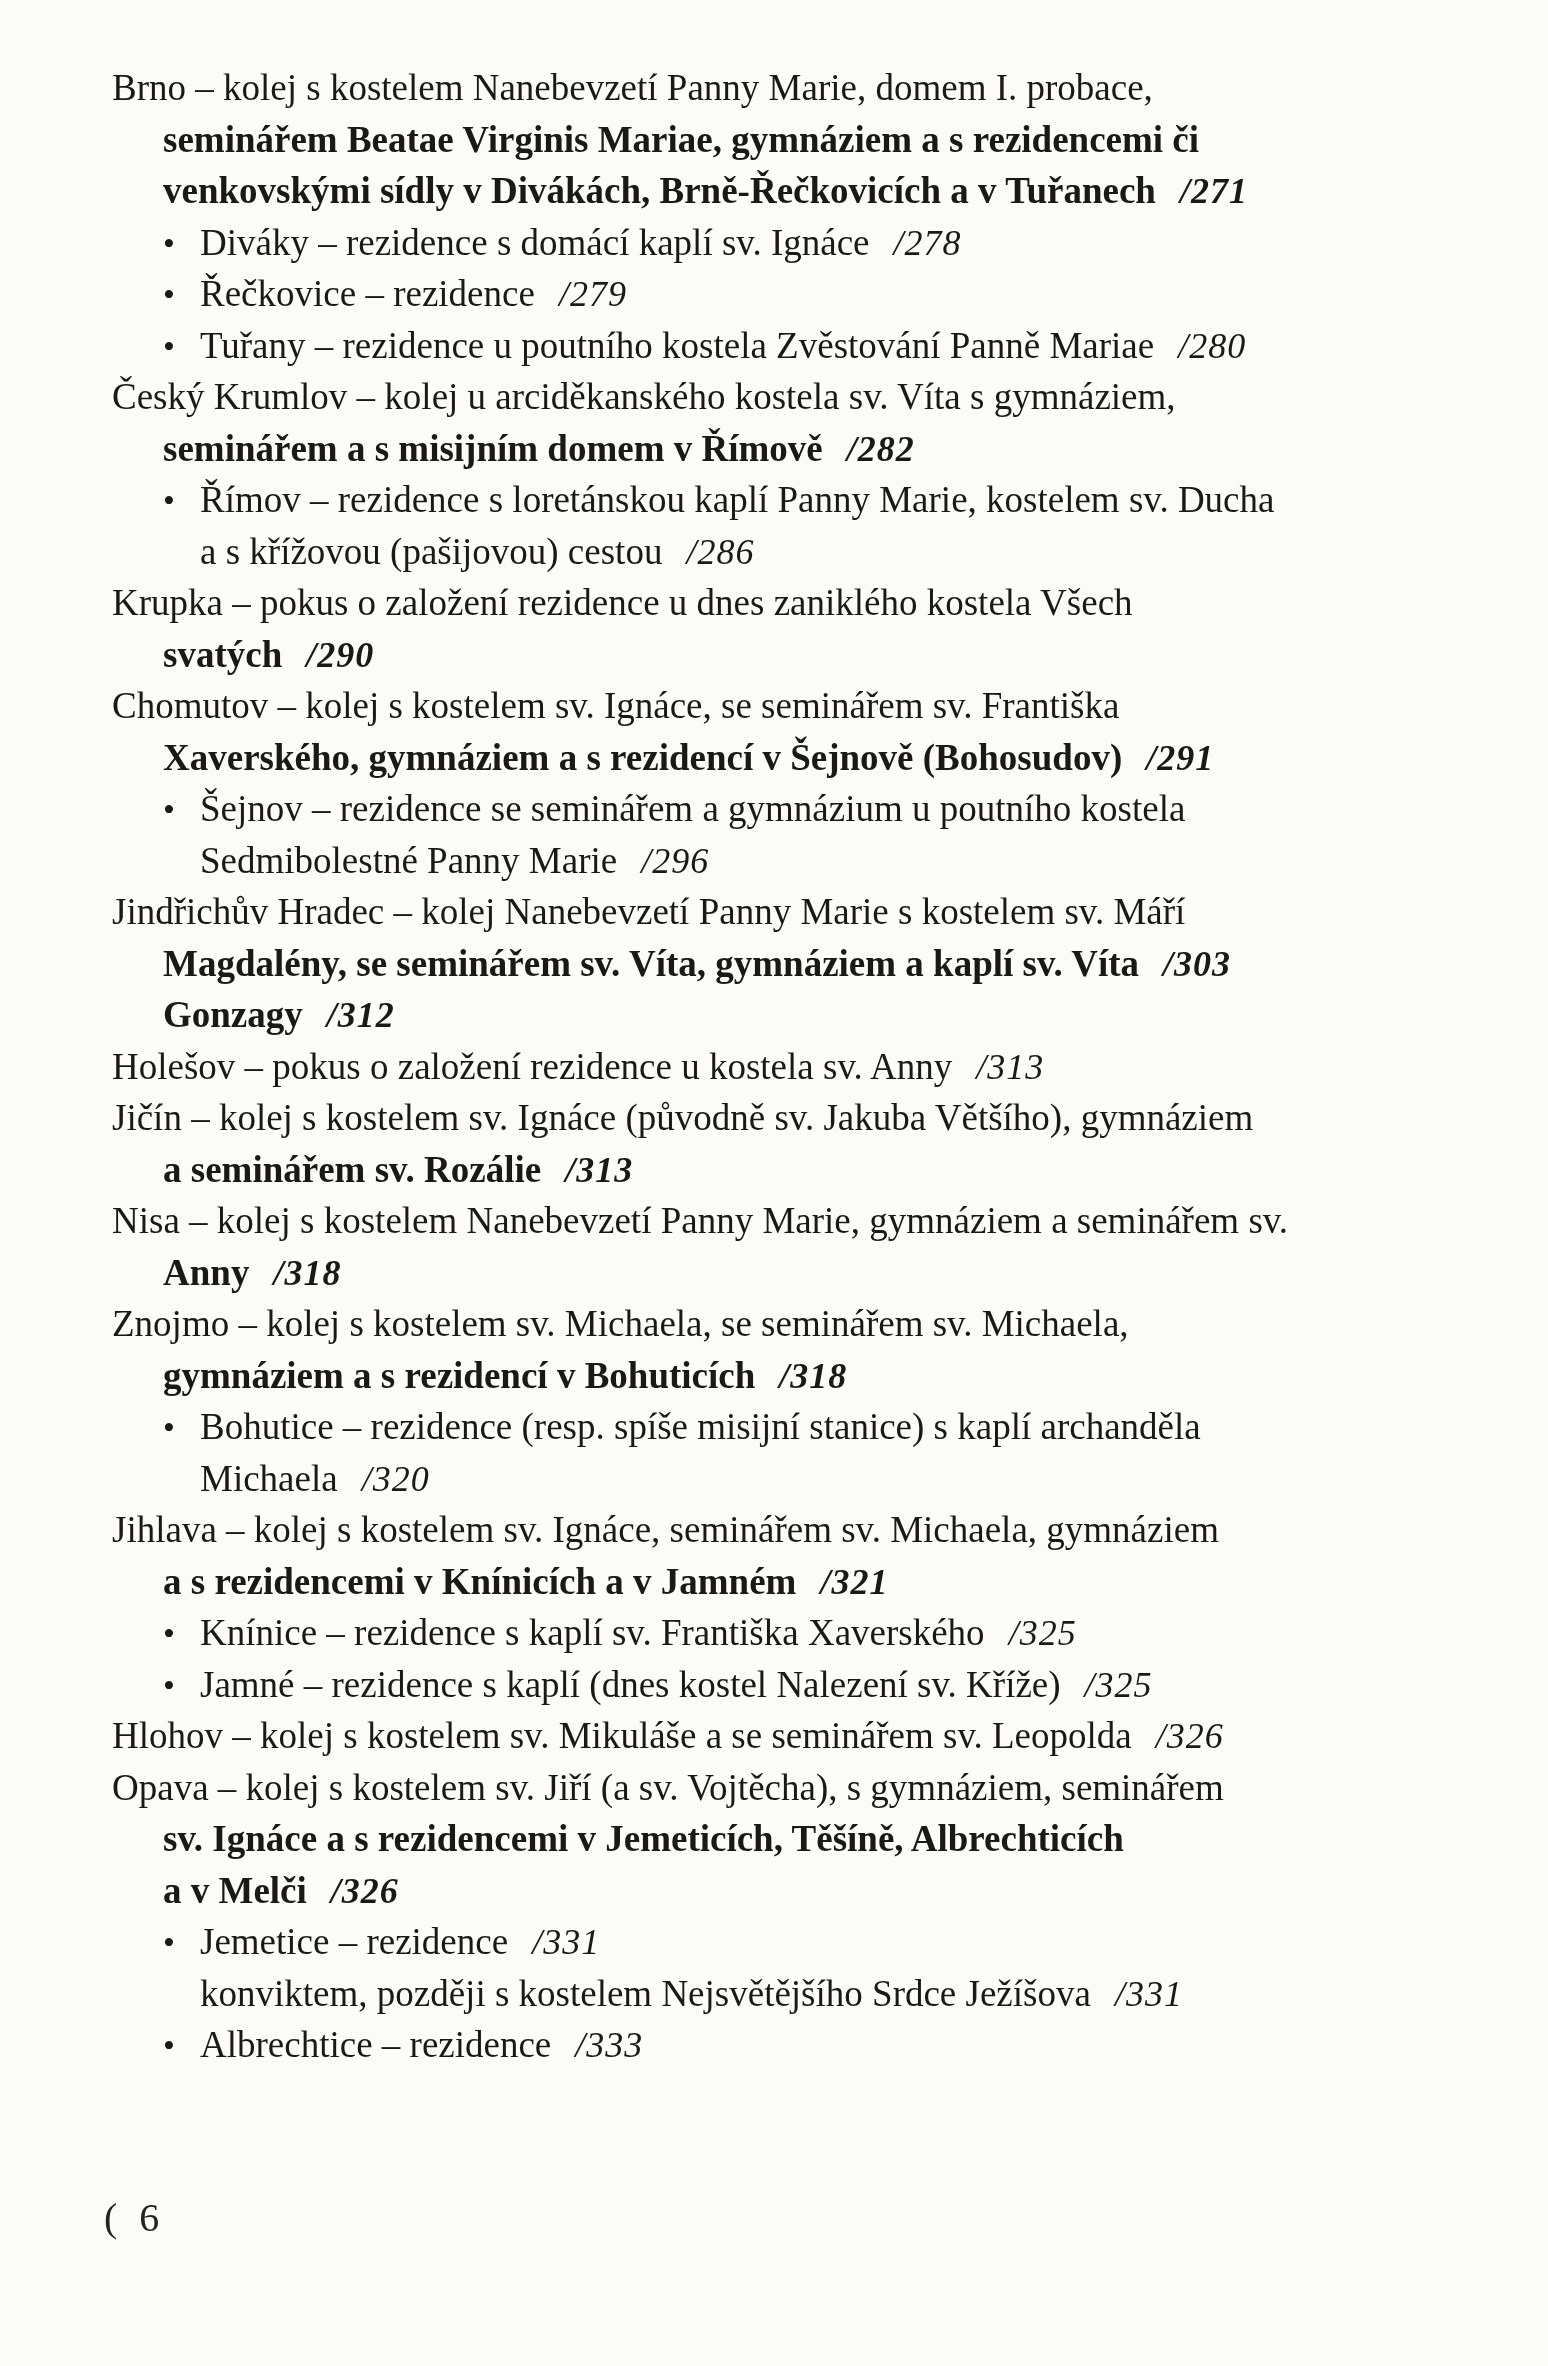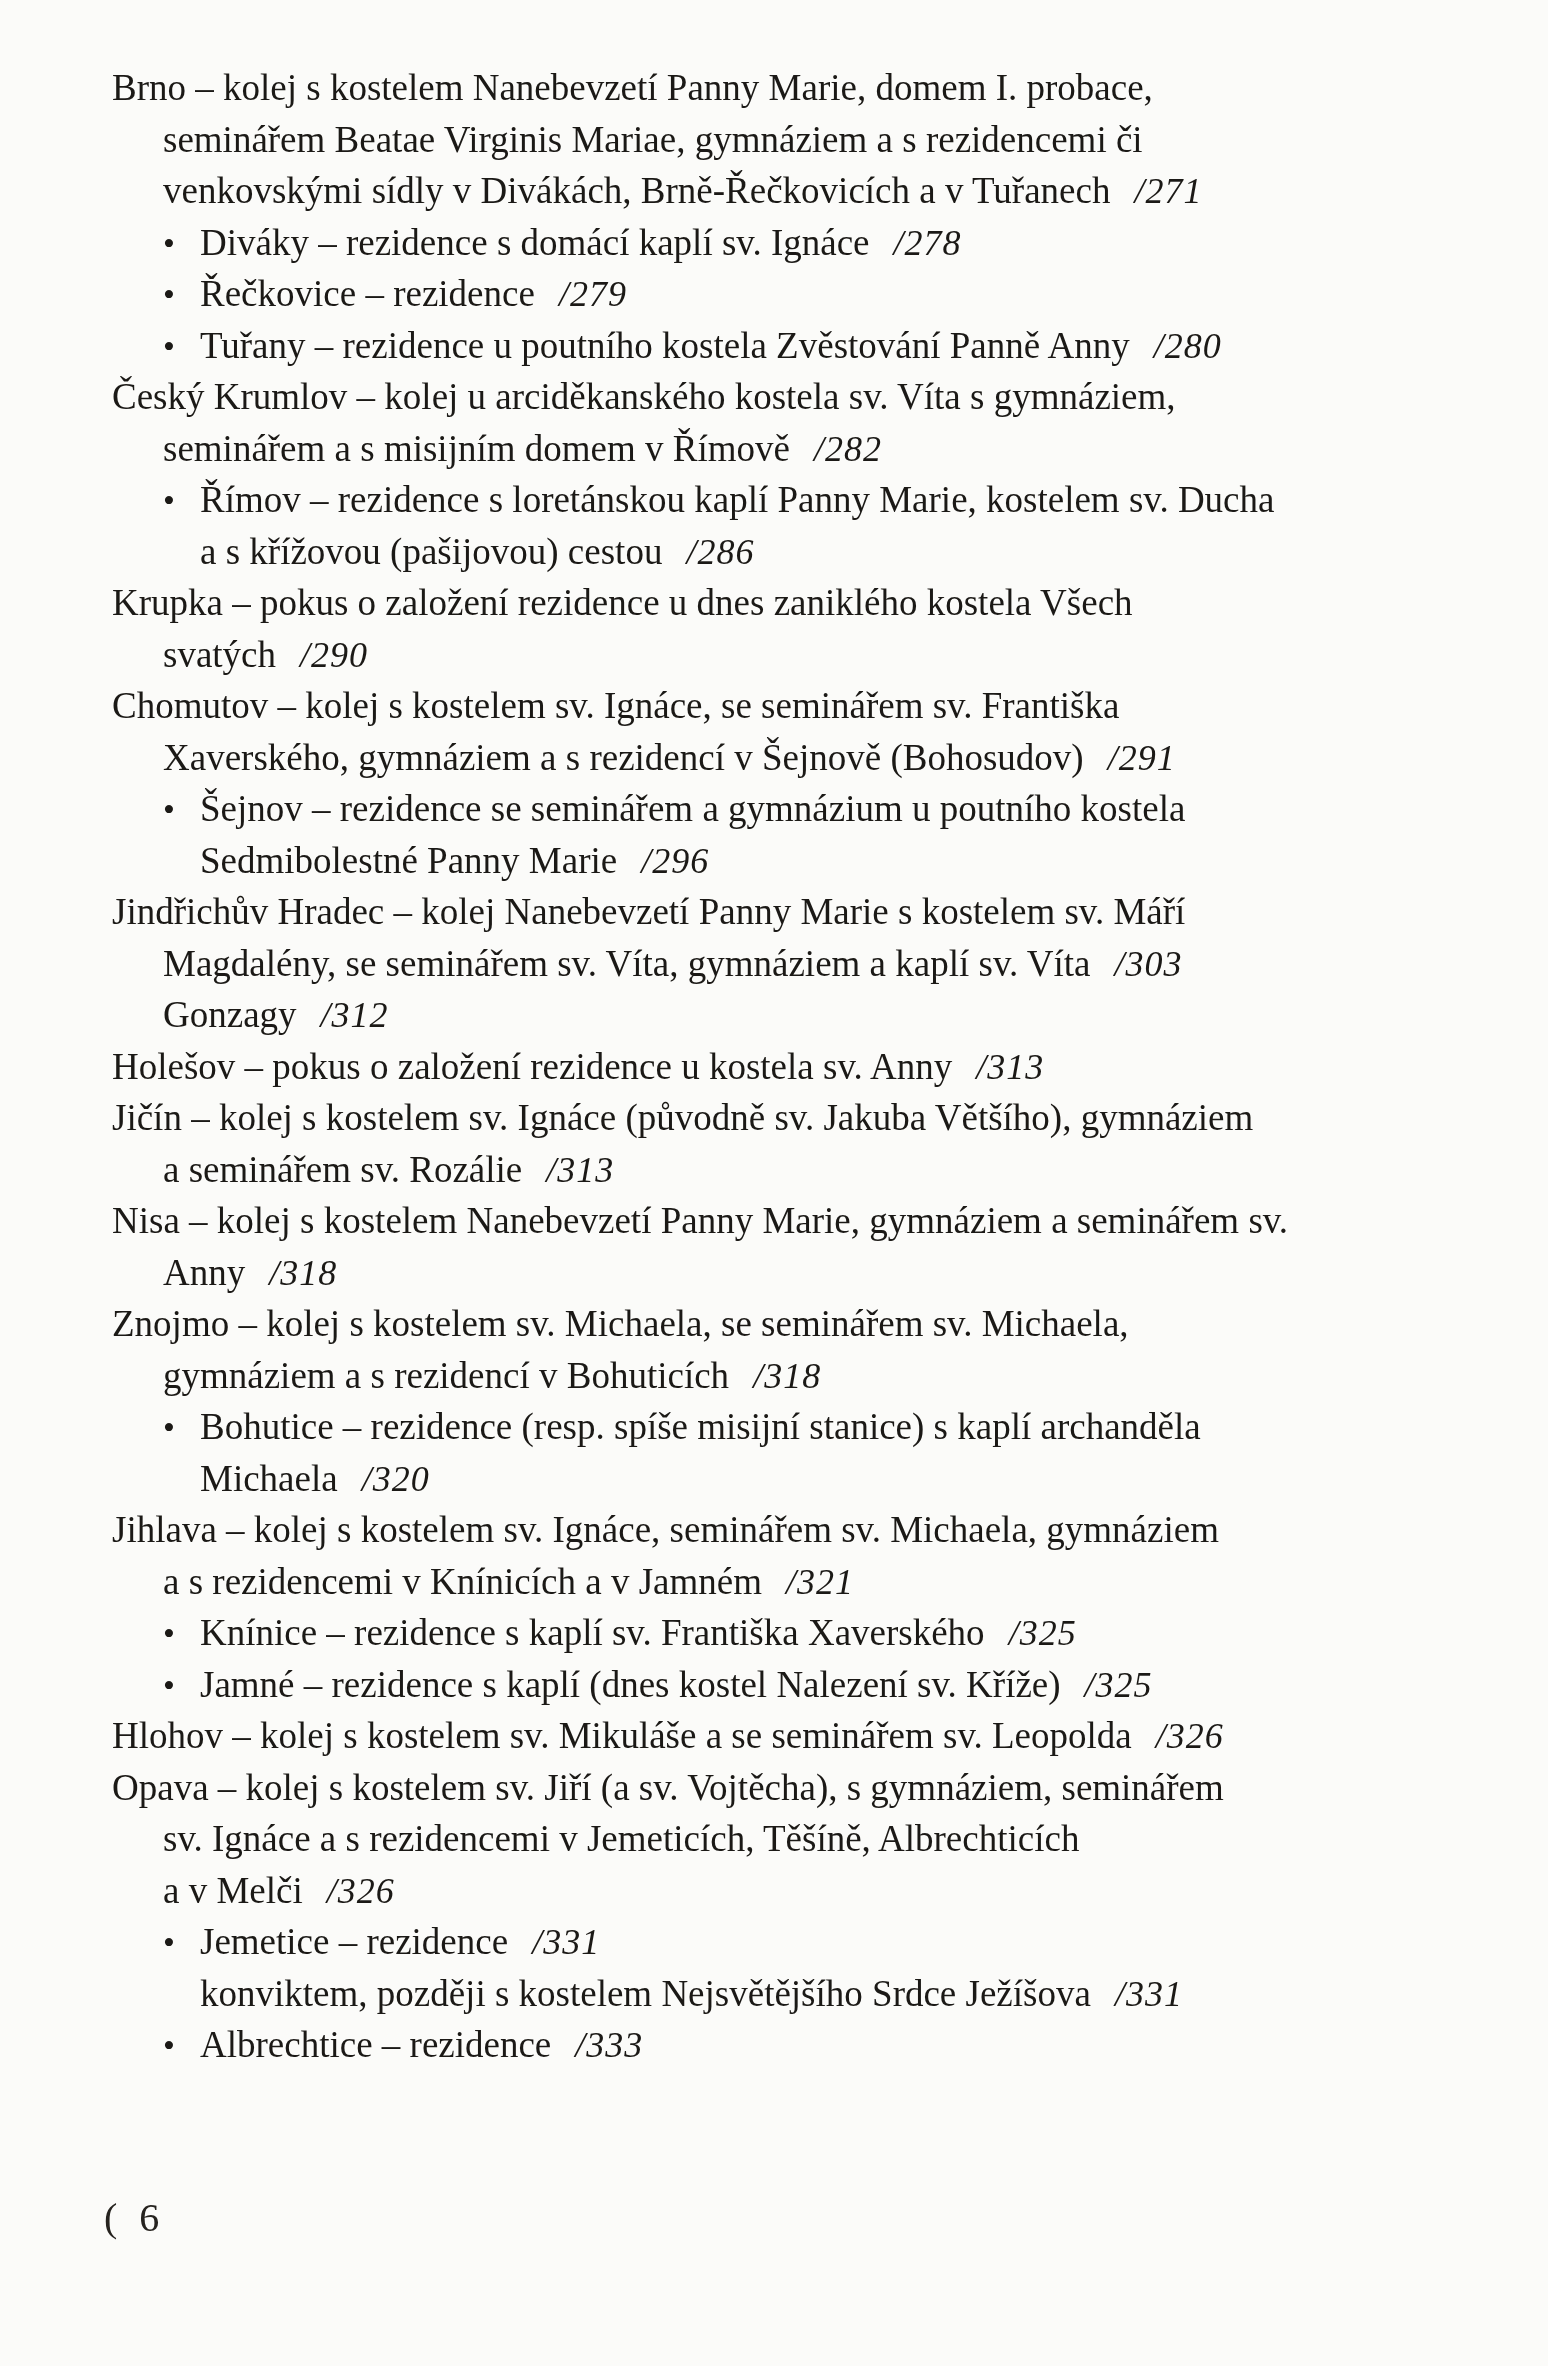--- a/index.html
+++ b/index.html
@@ -21,21 +21,21 @@
     left: 112px;
     top: 62px;
     right: 30px;
     font-size: 37px;
     line-height: 51.5px;
   }
   .line {
     white-space: nowrap;
     height: 51.5px;
   }
-  .line.cont  { padding-left: 51px; }
+  .line.cont  { padding-left: 51px; font-weight: bold; }
   .line.bcont { padding-left: 88px; }
   .line.bullet { padding-left: 51px; }
   .dot {
     display: inline-block;
     width: 37px;
     font-size: 34px;
   }
   .ref {
     font-style: italic;
     margin-left: 24px;
@@ -54,21 +54,21 @@
 </head>
 <body>
 
 <div id="page">
   <div id="toc">
       <div class="line main"><span>Brno – kolej s kostelem Nanebevzetí Panny Marie, domem I. probace,</span></div>
       <div class="line cont"><span>seminářem Beatae Virginis Mariae, gymnáziem a s rezidencemi či</span></div>
       <div class="line cont"><span>venkovskými sídly v Divákách, Brně-Řečkovicích a v Tuřanech</span><span class="ref">/271</span></div>
       <div class="line bullet"><span class="dot">•</span><span>Diváky – rezidence s domácí kaplí sv. Ignáce</span><span class="ref">/278</span></div>
       <div class="line bullet"><span class="dot">•</span><span>Řečkovice – rezidence</span><span class="ref">/279</span></div>
-      <div class="line bullet"><span class="dot">•</span><span>Tuřany – rezidence u poutního kostela Zvěstování Panně Anny</span><span class="ref">/280</span></div>
+      <div class="line bullet"><span class="dot">•</span><span>Tuřany – rezidence u poutního kostela Zvěstování Panně Mariae</span><span class="ref">/280</span></div>
       <div class="line main"><span>Český Krumlov – kolej u arciděkanského kostela sv. Víta s gymnáziem,</span></div>
       <div class="line cont"><span>seminářem a s misijním domem v Římově</span><span class="ref">/282</span></div>
       <div class="line bullet"><span class="dot">•</span><span>Římov – rezidence s loretánskou kaplí Panny Marie, kostelem sv. Ducha</span></div>
       <div class="line bcont"><span>a s křížovou (pašijovou) cestou</span><span class="ref">/286</span></div>
       <div class="line main"><span>Krupka – pokus o založení rezidence u dnes zaniklého kostela Všech</span></div>
       <div class="line cont"><span>svatých</span><span class="ref">/290</span></div>
       <div class="line main"><span>Chomutov – kolej s kostelem sv. Ignáce, se seminářem sv. Františka</span></div>
       <div class="line cont"><span>Xaverského, gymnáziem a s rezidencí v Šejnově (Bohosudov)</span><span class="ref">/291</span></div>
       <div class="line bullet"><span class="dot">•</span><span>Šejnov – rezidence se seminářem a gymnázium u poutního kostela</span></div>
       <div class="line bcont"><span>Sedmibolestné Panny Marie</span><span class="ref">/296</span></div>

